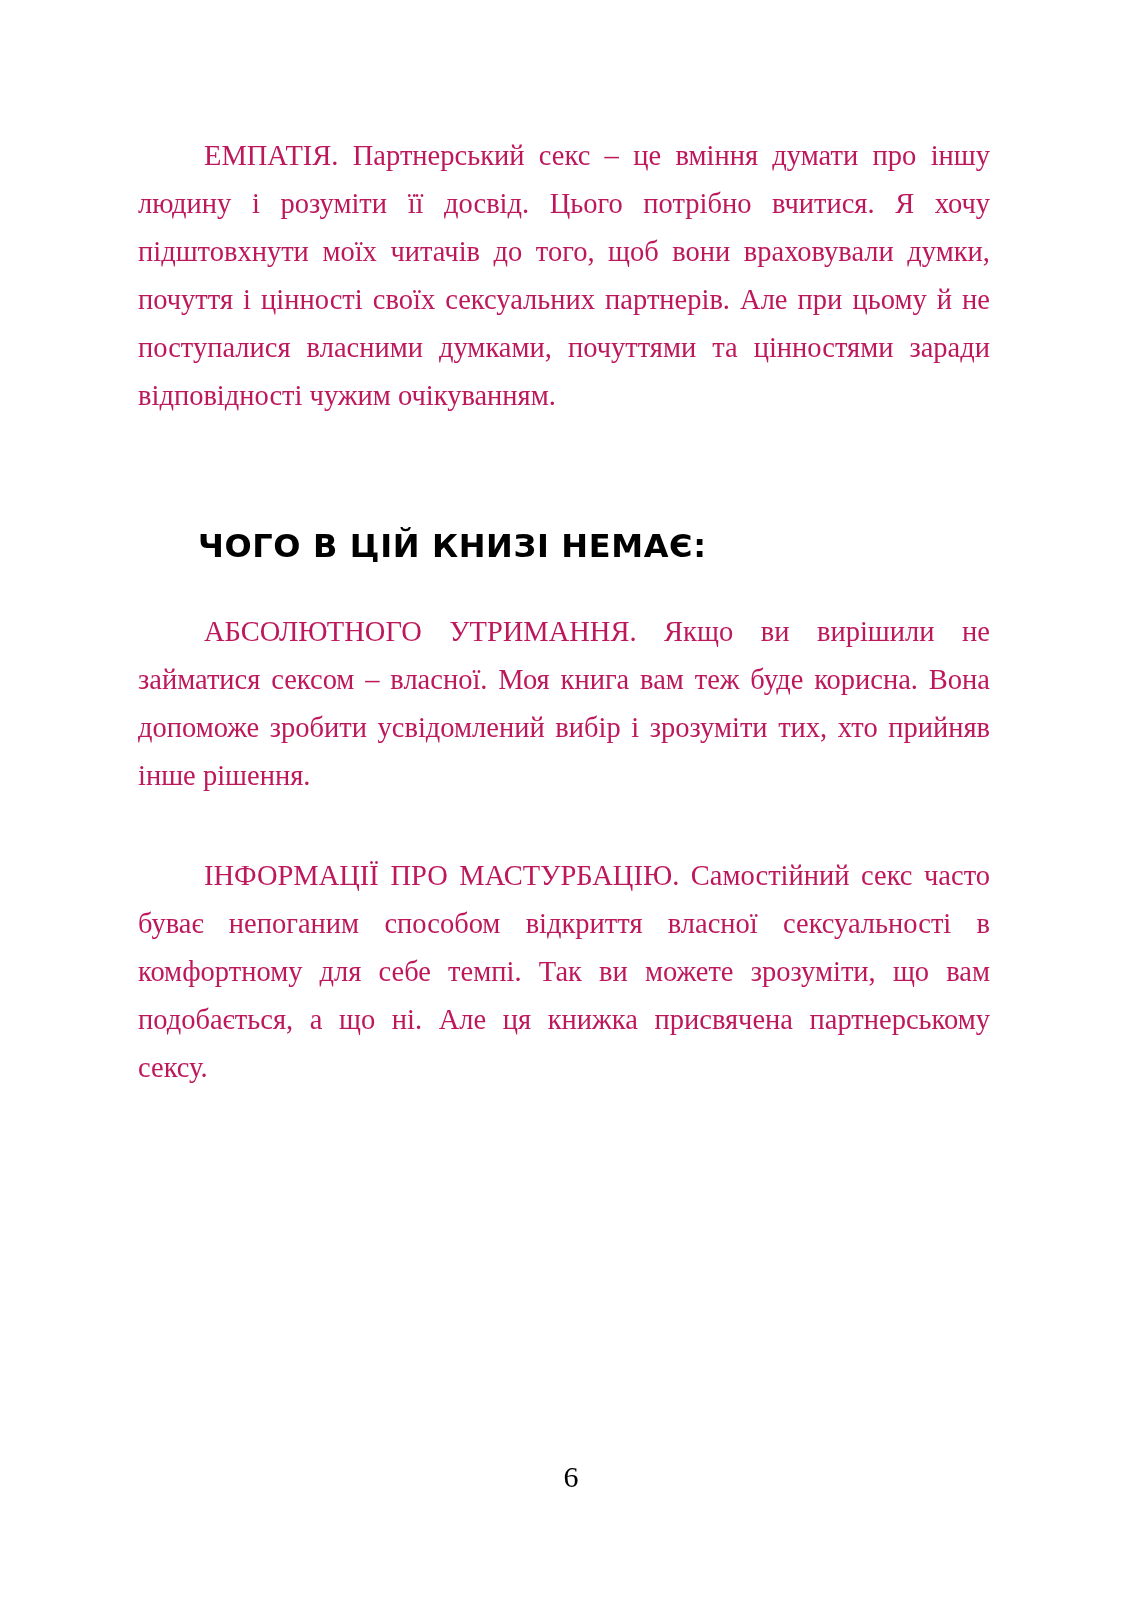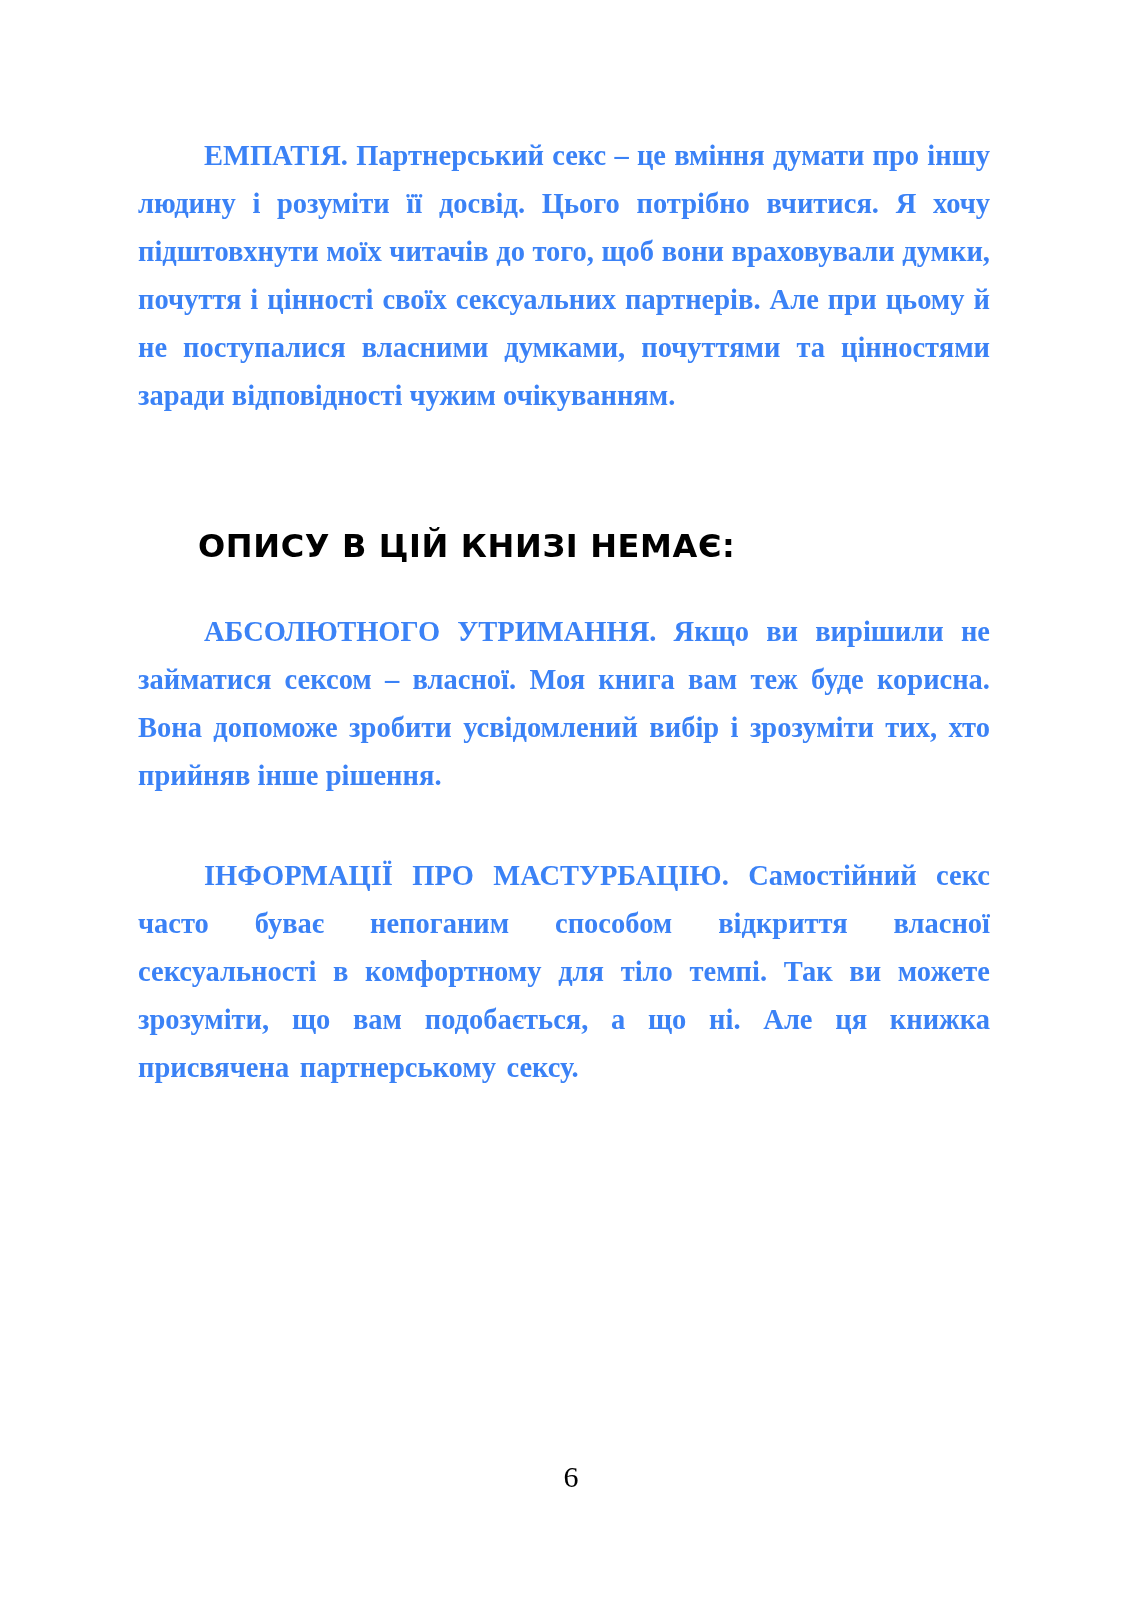--- a/index.html
+++ b/index.html
@@ -19,26 +19,25 @@
   .content {
     position: absolute;
     left: 138px;
     top: 132px;
     width: 852px;
   }
   p.body-text {
     font-family: "Liberation Serif", "DejaVu Serif", serif;
     font-size: 28.5px;
     line-height: 48px;
-    color: #3b82f6;
+    color: #be185d;
     text-align: justify;
     text-indent: 66px;
     margin: 0 0 0 0;
     hyphens: manual;
-    font-weight: bold;
     -webkit-hyphens: manual;
   }
   p.body-text.spaced-words {
     word-spacing: 0.12em;
   }
   h2.section-heading {
     font-family: "DejaVu Sans", "Liberation Sans", sans-serif;
     font-size: 32px;
     font-weight: 700;
     letter-spacing: 0.02em;
@@ -64,29 +63,29 @@
 </head>
 <body>
 
 <div class="page">
   <div class="content">
 
     <p class="body-text">ЕМПАТІЯ. Партнерський секс – це вміння думати про іншу людину і розуміти її досвід. Цього потрібно вчитися. Я хочу підштовхнути моїх читачів до того, щоб вони враховували думки, почуття і цінності своїх сексуальних партнерів. Але при цьому й не поступалися власними думками, почуттями та цінностями заради відповідності чужим очікуванням.</p>
 
     <div class="gap-after-para"></div>
 
-    <h2 class="section-heading">ОПИСУ В ЦІЙ КНИЗІ НЕМАЄ:</h2>
+    <h2 class="section-heading">ЧОГО В ЦІЙ КНИЗІ НЕМАЄ:</h2>
 
     <div class="gap-after-heading"></div>
 
     <p class="body-text">АБСОЛЮТНОГО УТРИМАННЯ. Якщо ви вирішили не займатися сексом – власної. Моя книга вам теж буде корисна. Вона допоможе зробити усвідомлений вибір і зрозуміти тих, хто прийняв інше рішення.</p>
 
     <div class="gap-between-paras"></div>
 
 
     <div class="gap-between-paras"></div>
 
-    <p class="body-text spaced-words">ІНФОРМАЦІЇ ПРО МАСТУРБАЦІЮ. Самостійний секс часто буває непоганим способом відкриття власної сексуальності в комфортному для тіло темпі. Так ви можете зрозуміти, що вам подобається, а що ні. Але ця книжка присвячена партнерському сексу.</p>
+    <p class="body-text spaced-words">ІНФОРМАЦІЇ ПРО МАСТУРБАЦІЮ. Самостійний секс часто буває непоганим способом відкриття власної сексуальності в комфортному для себе темпі. Так ви можете зрозуміти, що вам подобається, а що ні. Але ця книжка присвячена партнерському сексу.</p>
 
   </div>
 
   <div class="page-number">6</div>
 </div>
 
 </body></html>

